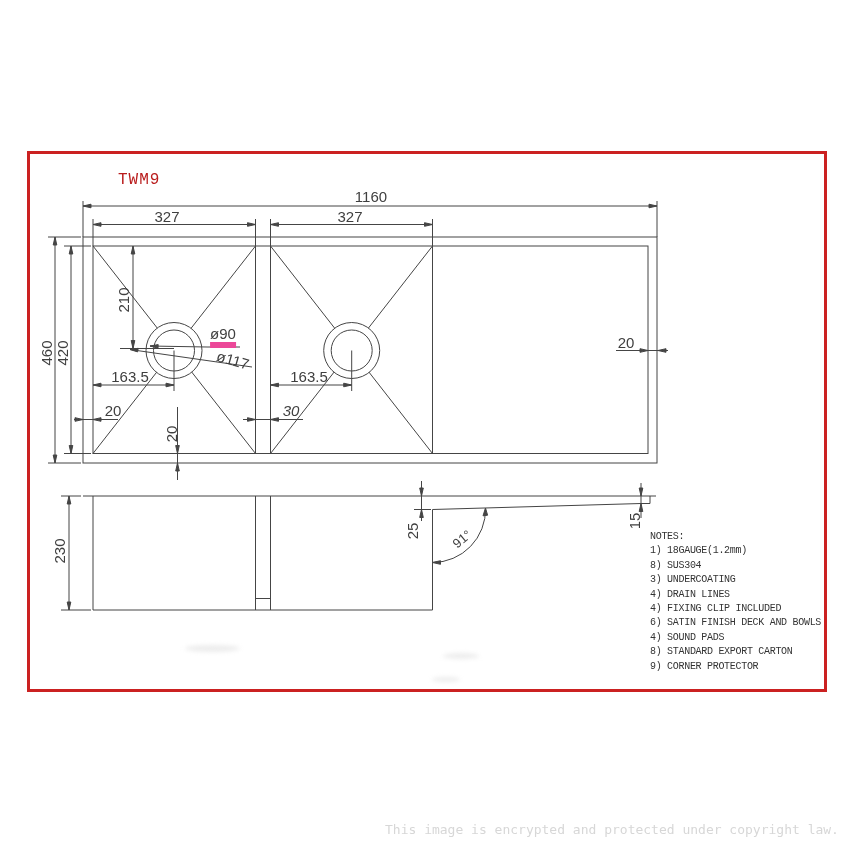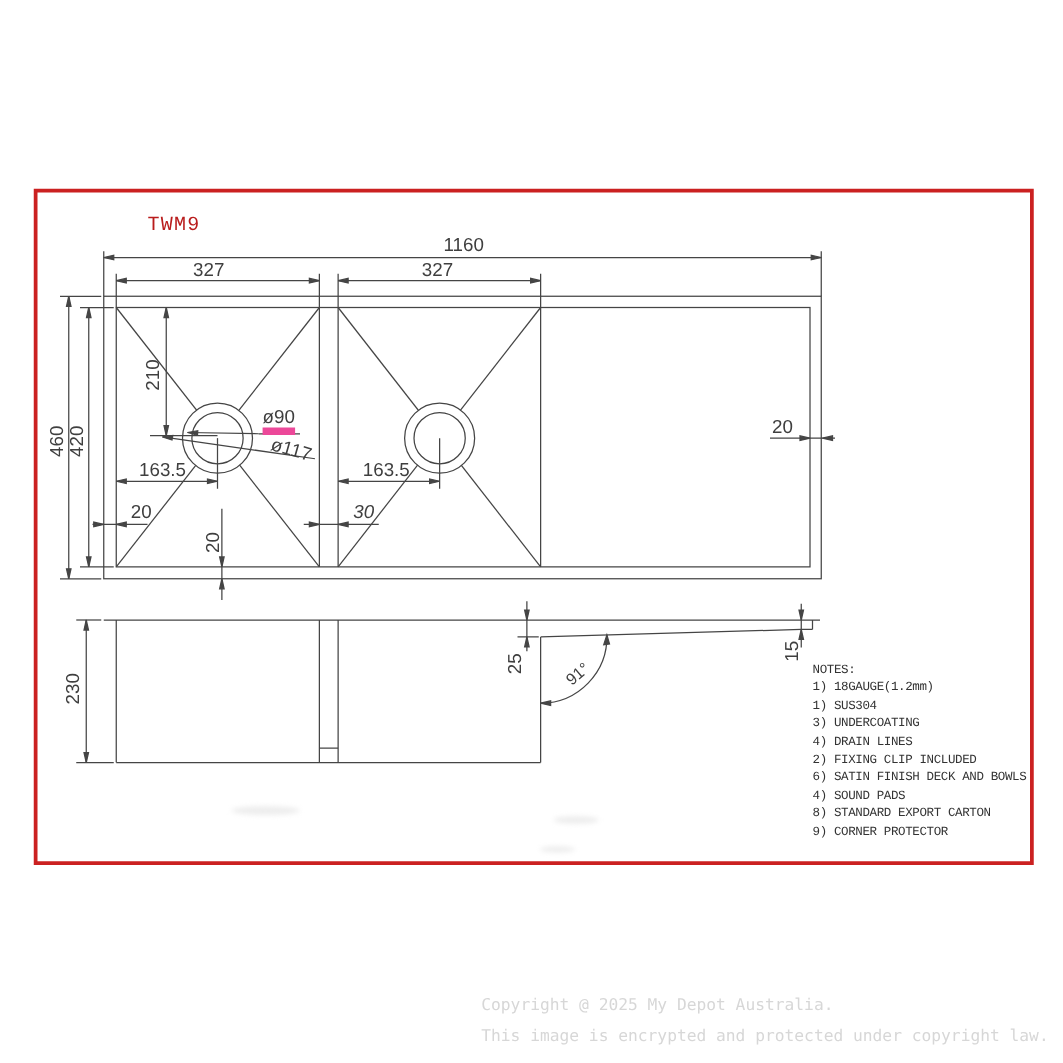--- a/index.html
+++ b/index.html
@@ -187,26 +187,25 @@
   <span class="txt rot117" style="left:233px;top:360px;">ø117</span>
 
   <span class="txt rot" style="left:59px;top:551px;">230</span>
   <span class="txt rot" style="left:412px;top:531px;">25</span>
   <span class="txt rot" style="left:634px;top:521px;">15</span>
   <span class="txt rot91" style="left:462px;top:539px;">91°</span>
 
   <div id="notes">
     <div>NOTES:</div>
     <div>1) 18GAUGE(1.2mm)</div>
-    <div>1) SUS304</div>
+    <div>8) SUS304</div>
     <div>3) UNDERCOATING</div>
     <div>4) DRAIN LINES</div>
-    <div>2) FIXING CLIP INCLUDED</div>
+    <div>4) FIXING CLIP INCLUDED</div>
     <div>6) SATIN FINISH DECK AND BOWLS</div>
     <div>4) SOUND PADS</div>
     <div>8) STANDARD EXPORT CARTON</div>
     <div>9) CORNER PROTECTOR</div>
   </div>
 
-  <div class="wm" style="top:797px;">Copyright @ 2025 My Depot Australia.</div>
   <div class="wm" style="top:822px;text-align:right;">This image is encrypted and protected under copyright law.</div>
 
 </div>
 
 </body></html>

